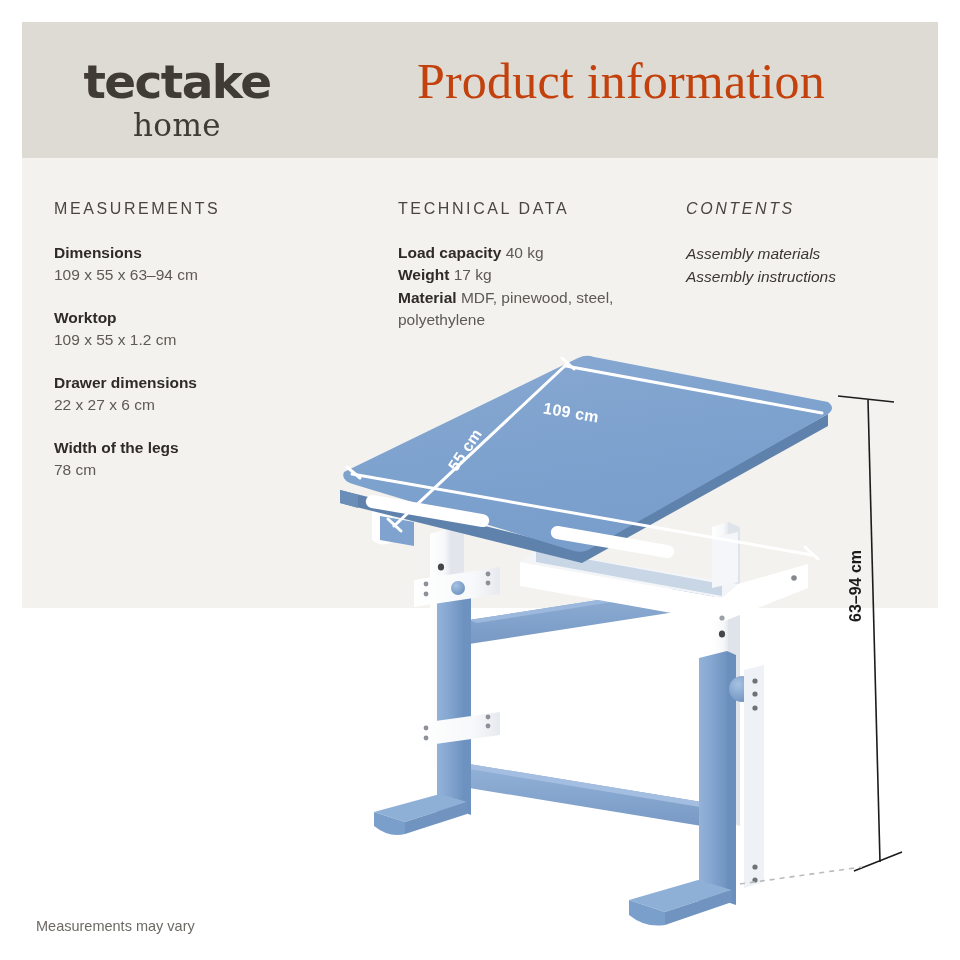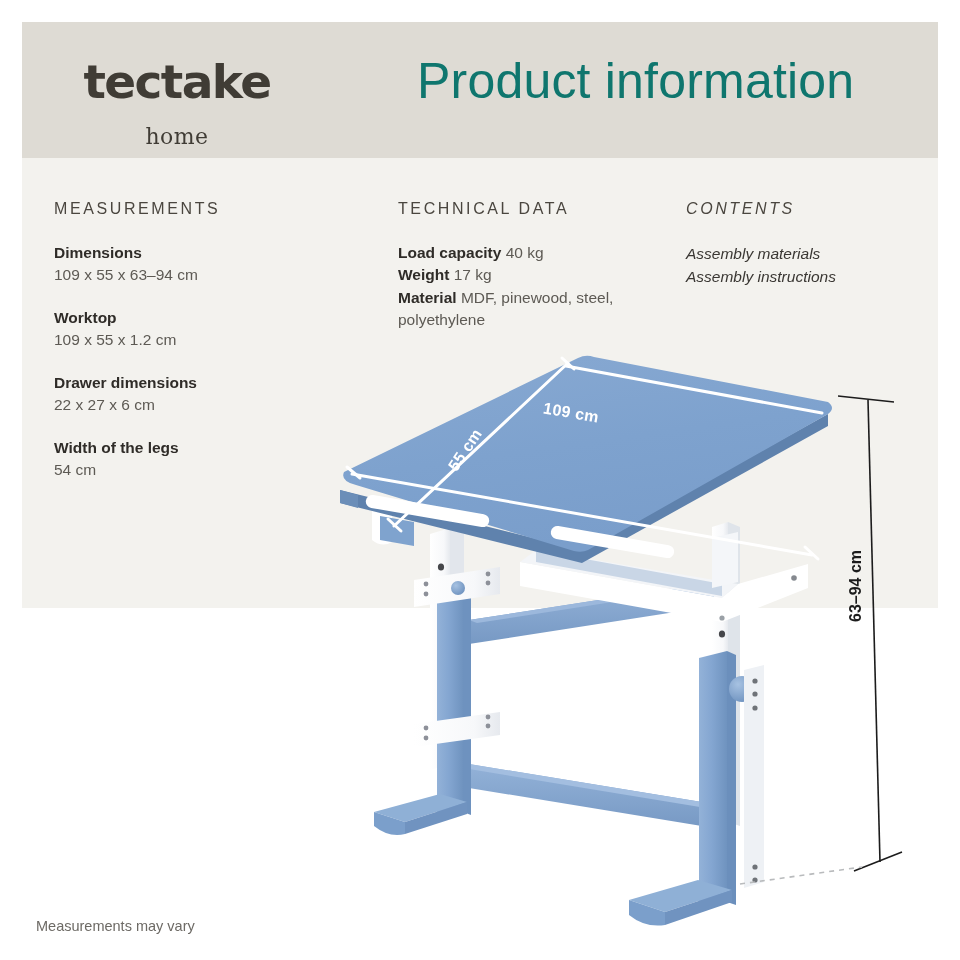--- a/index.html
+++ b/index.html
@@ -28,34 +28,34 @@
   #logo-word{
     font-family:"DejaVu Sans", sans-serif;
     font-weight:700;
     font-size:47px;
     letter-spacing:-1.6px;
     color:#403c35;
     line-height:1;
   }
   #logo-sub{
     font-family:"DejaVu Serif", serif;
-    font-size:22px;
+    font-size:31px;
     color:#403c35;
     line-height:1;
-    margin-top:21px;
+    margin-top:5px;
     letter-spacing:0.4px;
   }
   #header-title{
     position:absolute;
     left:395px;top:30px;
     width:500px;
-    font-family:Liberation Sans, sans-serif;
+    font-family:Liberation Serif, serif;
     font-weight:400;
     font-size:50px;
-    color:#0f766e;
+    color:#c2410c;
     letter-spacing:0.2px;
     white-space:nowrap;
   }
 
   
   #panel{
     position:absolute;left:0;top:136px;width:916px;height:450px;
     background:#f3f2ee;
   }
 
@@ -288,21 +288,21 @@
       <div class="bv">109 x 55 x 1.2 cm</div>
     </div>
 
     <div class="blk">
       <div class="bt">Drawer dimensions</div>
       <div class="bv">22 x 27 x 6 cm</div>
     </div>
 
     <div class="blk">
       <div class="bt">Width of the legs</div>
-      <div class="bv">54 cm</div>
+      <div class="bv">78 cm</div>
     </div>
   </div>
 
   <div class="col" id="col-technical">
     <div class="col-head">TECHNICAL DATA</div>
 
     <div class="kv">
       <b>Load capacity</b>
       <span>40 kg</span>
     </div>

